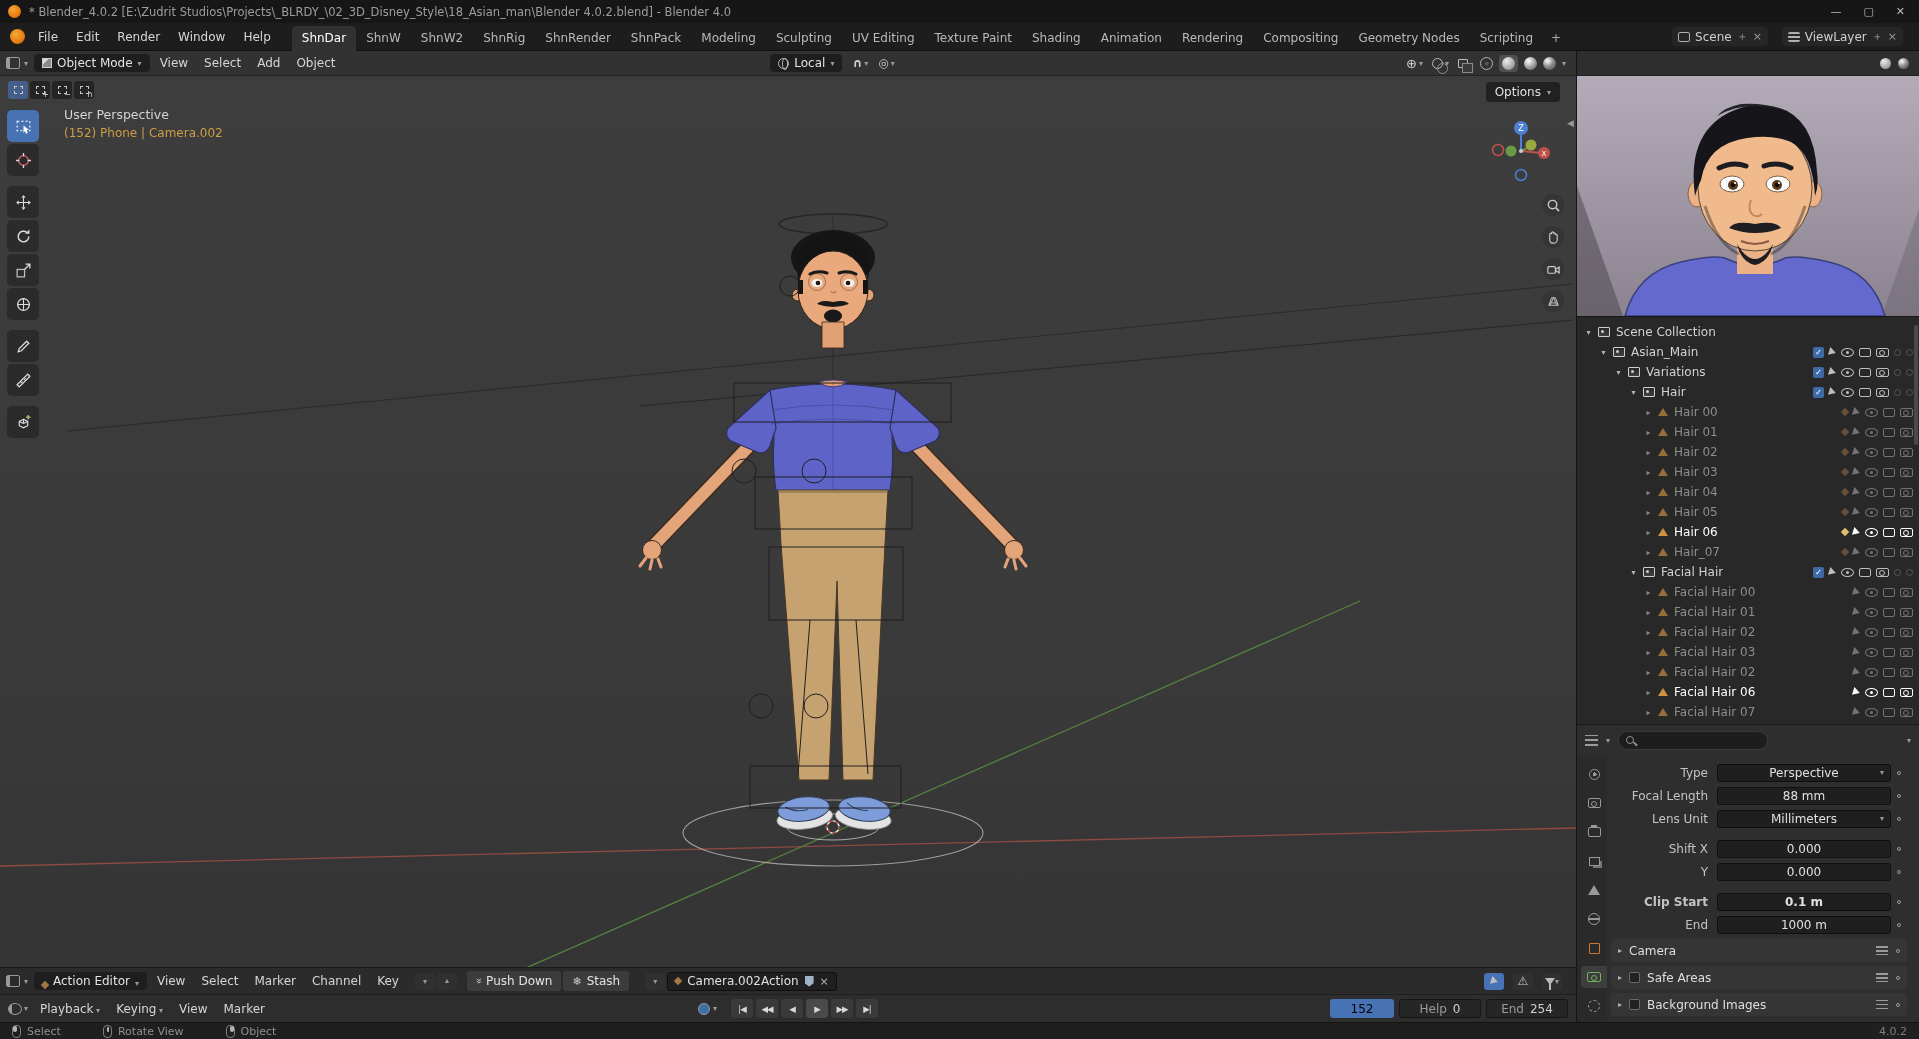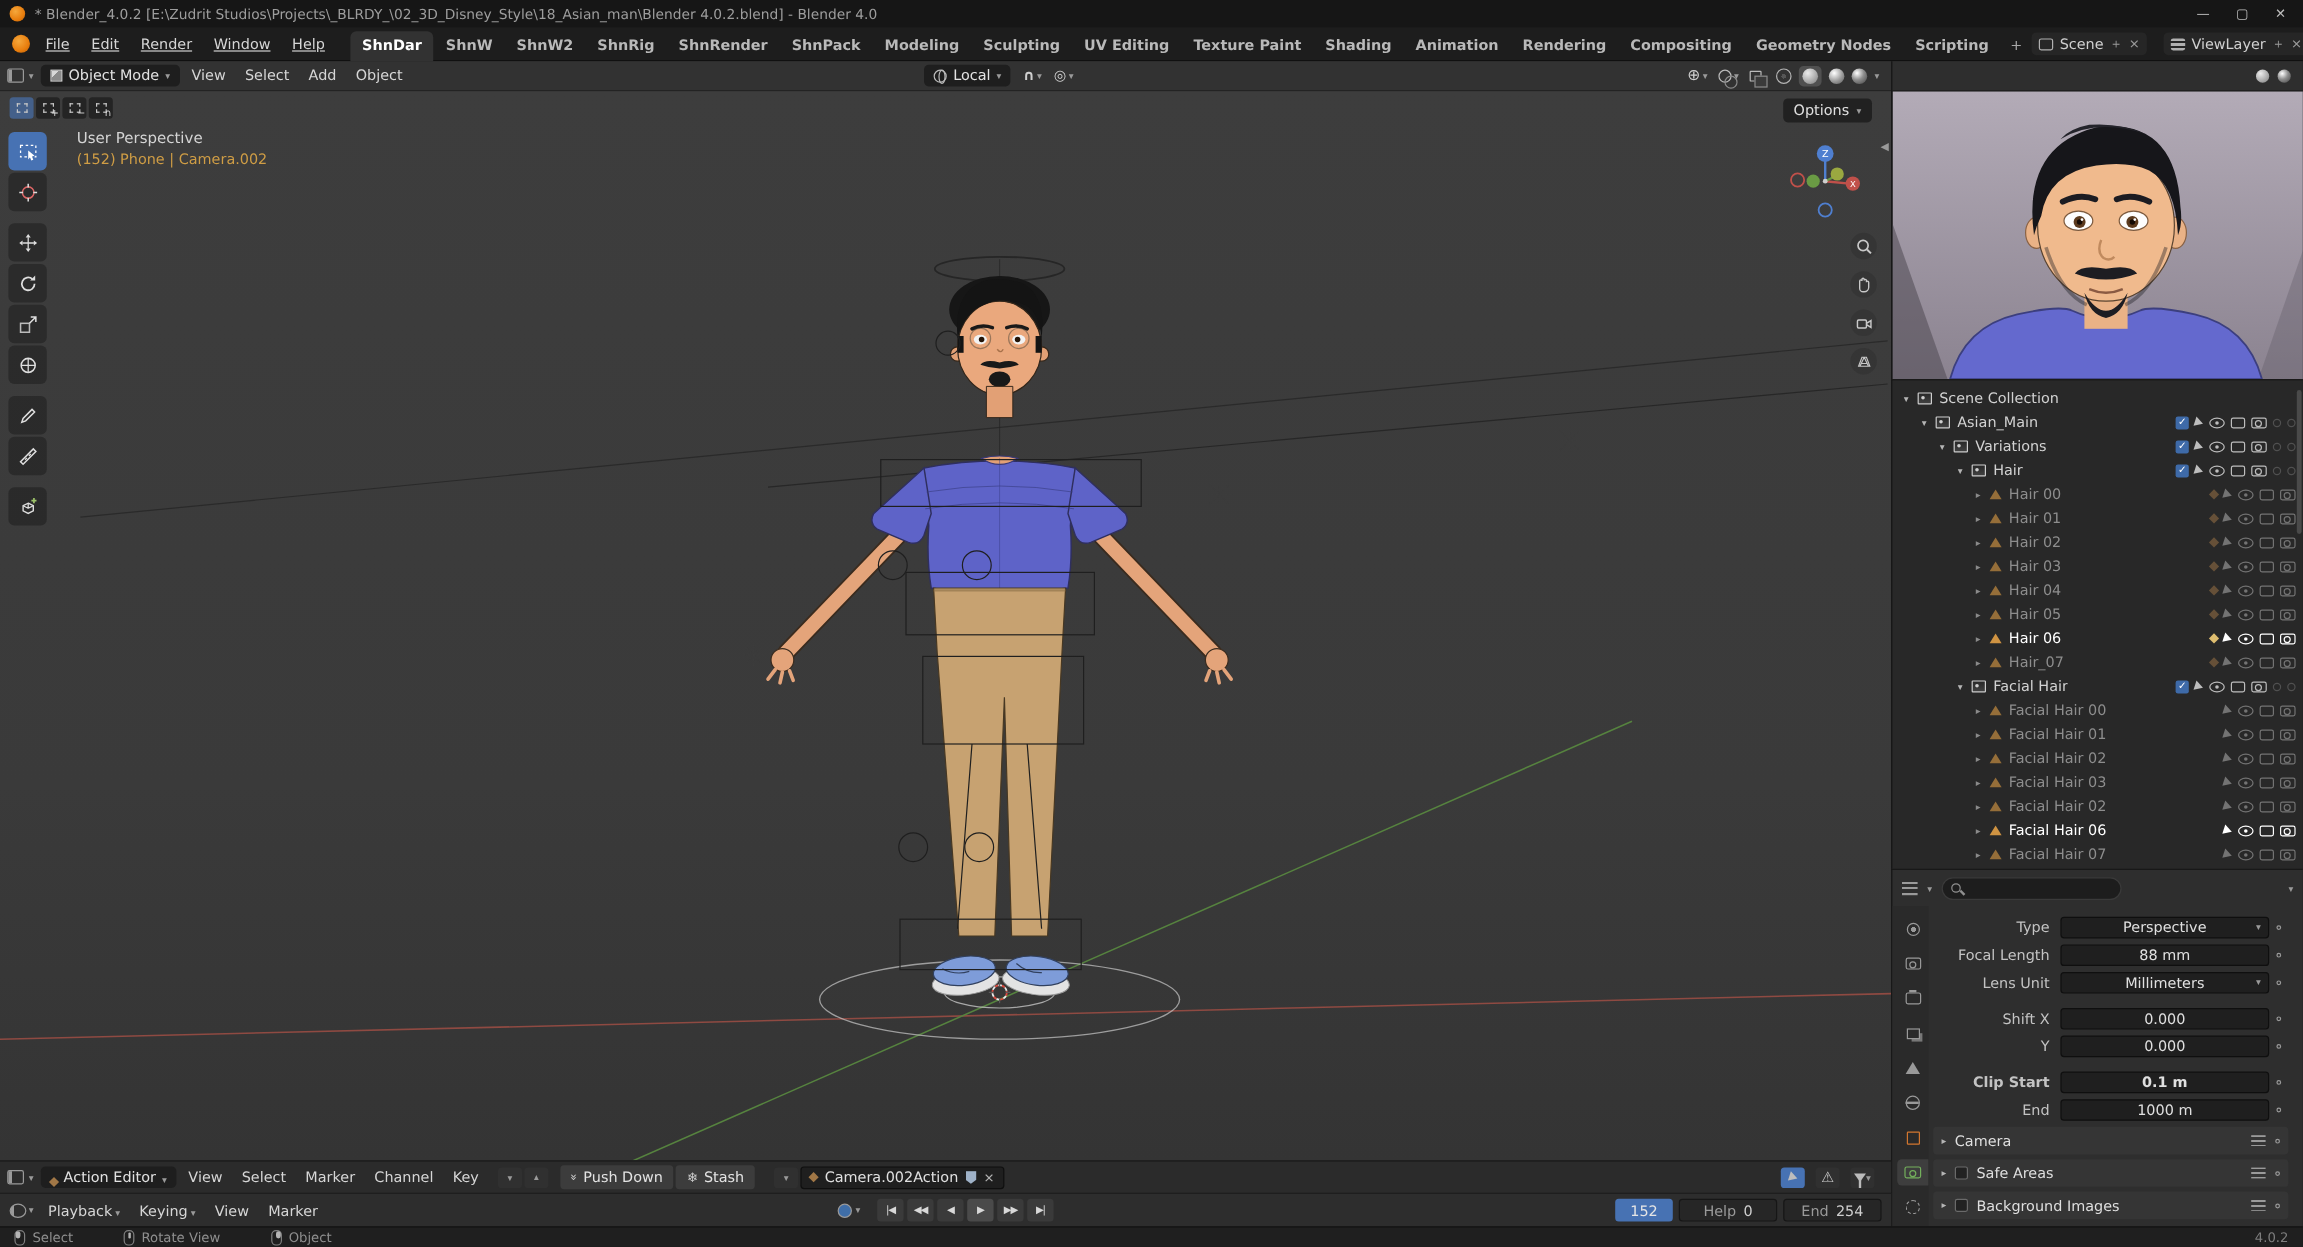--- a/index.html
+++ b/index.html
@@ -13,21 +13,21 @@
   .blender-logo{width:13px;height:13px;border-radius:50%;
     background:radial-gradient(circle at 38% 35%,#f5a83c,#e87d0d 60%,#b35b07);flex:none;}
   #win-controls{margin-left:auto;display:flex;gap:22px;color:#bdbdbd;font-size:11px;padding-right:6px;}
   #win-controls span{cursor:default;}
 
   
   #topbar{position:absolute;left:0;top:23px;width:1919px;height:28px;background:#1d1d1d;
     display:flex;align-items:center;padding:0 6px;border-bottom:1px solid #101010;}
   .menu-item{padding:3px 9px;color:#d6d6d6;border-radius:3px;}
   #ws-tabs{display:flex;margin-left:12px;height:28px;align-items:flex-end;}
-  .ws-tab{padding:5px 10px 6px;color:#b9b9b9;border-radius:5px 5px 0 0;white-space:nowrap;font-weight:bold;}
+  .ws-tab{padding:5px 10px 6px;color:#b9b9b9;border-radius:5px 5px 0 0;white-space:nowrap;}
   .ws-tab.active{background:#323232;color:#fff;}
   .ws-add{padding:5px 8px 6px;color:#a8a8a8;}
   #topbar-right{margin-left:auto;display:flex;gap:14px;align-items:center;padding-right:10px;}
   .id-widget{display:flex;align-items:center;gap:5px;background:#262626;border-radius:4px;padding:2px 6px;}
   .id-widget .x{color:#9a9a9a;font-size:11px;}
   .mini-ico{width:12px;height:10px;border:1px solid #b0b0b0;border-radius:2px;display:inline-block;}
   .mini-ico.layers{border:none;background:linear-gradient(#b0b0b0 0 2px,transparent 2px 4px,#b0b0b0 4px 6px,transparent 6px 8px,#b0b0b0 8px 10px);}
 
   
   #vp-header{position:absolute;left:0;top:51px;width:1576px;height:25px;background:#323232;
@@ -167,21 +167,21 @@
   .pill-ico.active{background:#4772b3;}
   .funnel{width:0;height:0;border-left:5px solid transparent;border-right:5px solid transparent;border-top:7px solid #bbb;position:relative;}
   .funnel::after{content:"";position:absolute;left:-1px;top:-2px;width:2px;height:7px;background:#bbb;}
   #playbar{position:absolute;left:0;top:994px;width:1576px;height:28px;background:#2d2d2d;border-top:1px solid #1e1e1e;
     display:flex;align-items:center;padding:0 8px;}
   #transport{position:absolute;left:50%;transform:translateX(-50%);display:flex;align-items:center;gap:3px;}
   .tr-btn{min-width:22px;height:19px;border-radius:3px;background:#3a3a3a;color:#d8d8d8;display:flex;align-items:center;justify-content:center;font-size:8.5px;padding:0 4px;letter-spacing:-1px;}
   .tr-play{background:#4a4a4a;}
   .rec{width:12px;height:12px;border-radius:50%;border:1.5px solid #9a9a9a;background:#3f6ea8;}
   #pb-right{margin-left:auto;display:flex;align-items:center;gap:5px;}
-  .frame-cur{width:48px;height:19px;background:#4772b3;border-radius:3px;color:#e5e5e5;display:flex;align-items:center;justify-content:center;}
+  .frame-cur{width:64px;height:19px;background:#4772b3;border-radius:3px;color:#000000;display:flex;align-items:center;justify-content:center;}
   .range-field{height:19px;background:#262626;border:1px solid #161616;border-radius:3px;color:#cfcfcf;display:flex;align-items:center;justify-content:center;gap:6px;padding:0 10px;min-width:82px;}
   .range-field .lab{color:#9a9a9a;}
   #statusbar{position:absolute;left:0;top:1022px;width:1919px;height:17px;background:#1f1f1f;border-top:1px solid #131313;
     display:flex;align-items:center;gap:42px;padding:0 12px;color:#8f8f8f;font-size:11px;}
   .status-item{display:flex;align-items:center;gap:6px;}
   .mouse{width:9px;height:13px;border:1px solid #7f7f7f;border-radius:4px;position:relative;flex:none;}
   .mouse::after{content:"";position:absolute;background:#b5b5b5;border-radius:2px;}
   .mouse.l::after{left:0;top:0;width:4px;height:6px;}
   .mouse.m::after{left:3px;top:1px;width:2px;height:5px;}
   .mouse.r::after{right:0;top:0;width:4px;height:6px;}
@@ -195,21 +195,21 @@
   <span>* Blender_4.0.2 [E:\Zudrit Studios\Projects\_BLRDY_\02_3D_Disney_Style\18_Asian_man\Blender 4.0.2.blend] - Blender 4.0</span>
   <div id="win-controls">
     <span>—</span>
     <span>▢</span>
     <span>✕</span>
   </div>
 </div>
 
 <div id="topbar">
   <span class="blender-logo" style="width:15px;height:15px;margin:0 4px;"></span>
-  <div id="menu-left" style="display:flex;text-decoration:underline;">
+  <div id="menu-left" style="display:flex;">
       <span class="menu-item">File</span>
       <span class="menu-item">Edit</span>
       <span class="menu-item">Render</span>
       <span class="menu-item">Window</span>
       <span class="menu-item">Help</span>
     </div>
   <div id="ws-tabs">
       <span class="ws-tab active">ShnDar</span>
       <span class="ws-tab">ShnW</span>
       <span class="ws-tab">ShnW2</span>

